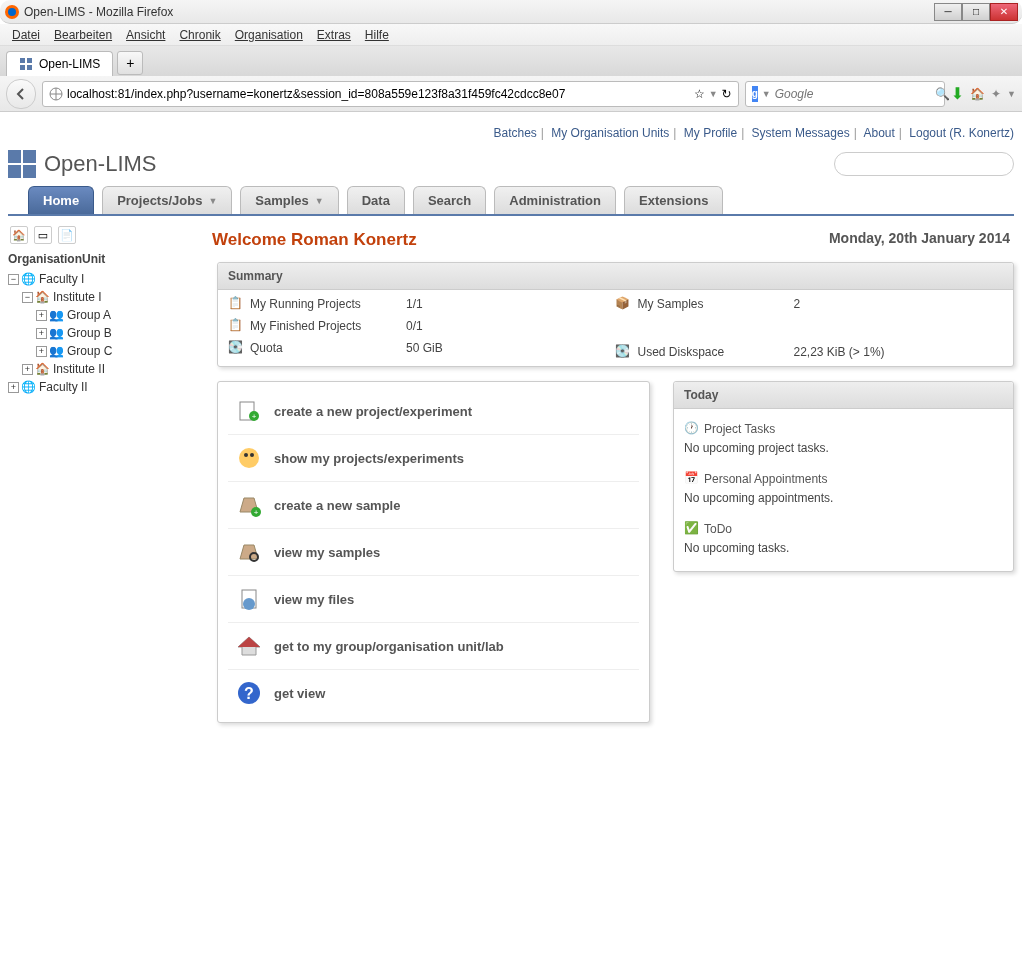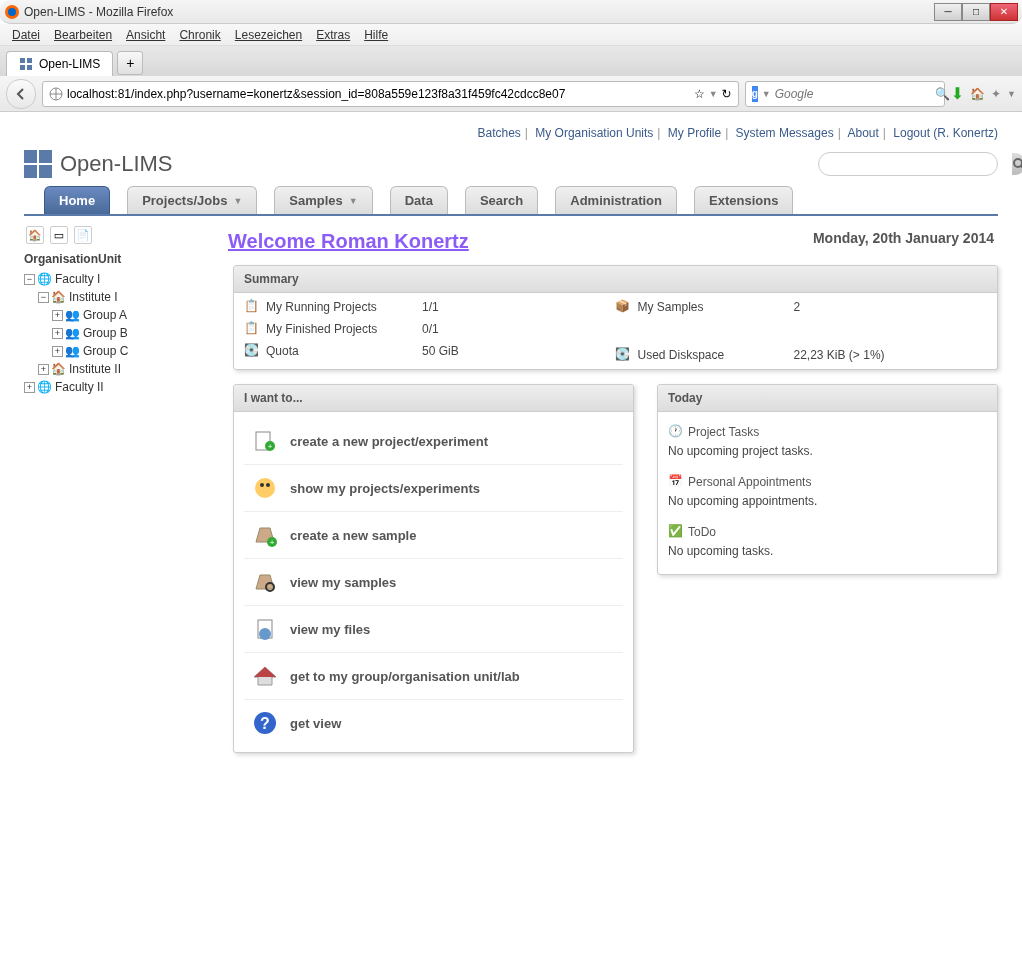--- a/index.html
+++ b/index.html
@@ -18,49 +18,49 @@
 .tab .favicon { width:14px; height:14px; }
 .newtab { width:26px; height:24px; border:1px solid #bbb; background:linear-gradient(#f8f8f8,#e0e0e0); border-radius:3px; display:flex; align-items:center; justify-content:center; font-size:14px; margin-left:2px; margin-bottom:1px; }
 .navbar { background: linear-gradient(#f5f5f5,#e8e8e8); height: 36px; display:flex; align-items:center; padding:0 6px; gap:6px; border-bottom:1px solid #ccc; }
 .navbtn { width:28px; height:28px; border-radius:3px; border:1px solid #ccc; background:linear-gradient(#fafafa,#e8e8e8); display:flex; align-items:center; justify-content:center; }
 .navbtn.back { border-radius:14px; width:30px; height:30px; }
 .urlbar { flex:1; height:26px; border:1px solid #bbb; border-radius:3px; background:#fff; display:flex; align-items:center; padding:0 6px; gap:4px; }
 .urlbar input { border:none; outline:none; flex:1; font-size:12px; }
 .searchbar { width:200px; height:26px; border:1px solid #bbb; border-radius:3px; background:#fff; display:flex; align-items:center; padding:0 6px; gap:4px; }
 .searchbar input { border:none; outline:none; flex:1; font-size:12px; font-style:italic; color:#888; }
 .content { flex:1; background:#fff; overflow:auto; position:relative; }
-.page { padding: 10px 24px; }
+.page { padding: 10px 8px; }
 .toplinks { text-align:right; font-size:12px; color:#555; padding:4px 0 10px; }
 .toplinks a { color:#3a5a8a; text-decoration:none; }
 .header { display:flex; align-items:center; justify-content:space-between; margin-bottom:8px; }
 .logo { display:flex; align-items:center; gap:8px; }
 .logo-squares { width:28px; height:28px; display:grid; grid-template-columns:1fr 1fr; grid-template-rows:1fr 1fr; gap:2px; }
 .logo-squares div { background:#5a7aaa; }
 .logo-text { font-size:22px; color:#555; font-weight:normal; }
 .searchbox { width:180px; height:24px; border:1px solid #ccc; border-radius:12px; display:flex; align-items:center; background:#fff; }
 .searchbox input { border:none; outline:none; flex:1; padding:0 8px; background:transparent; }
 .searchbox button { width:26px; height:22px; border:none; border-radius:0 12px 12px 0; background:linear-gradient(#ddd,#bbb); display:flex; align-items:center; justify-content:center; }
-.maintabs { display:flex; gap:17px; border-bottom:2px solid #5a7aaa; padding-left:20px; }
+.maintabs { display:flex; gap:8px; border-bottom:2px solid #5a7aaa; padding-left:20px; }
 .maintab { background:linear-gradient(#f0f0f0,#dcdcdc); border:1px solid #bbb; border-bottom:none; border-radius:6px 6px 0 0; padding:6px 14px; font-size:13px; font-weight:bold; color:#555; cursor:pointer; display:flex; align-items:center; gap:4px; }
 .maintab.active { background:linear-gradient(#6a8ac0,#4a6a9a); color:#fff; border-color:#3a5a8a; }
 .maintab .dd { font-size:9px; color:#888; margin-left:2px; }
 .body { display:flex; margin-top:8px; gap:10px; }
 .sidebar { width:190px; }
 .sidebar-icons { display:flex; gap:6px; margin-bottom:4px; padding:2px; }
 .sidebar-icons span { width:18px; height:18px; border:1px solid #ccc; border-radius:2px; display:flex; align-items:center; justify-content:center; font-size:11px; }
 .sidebar-title { font-weight:bold; padding:2px 0 4px; color:#444; }
 .tree { font-size:12px; color:#333; }
 .tree-row { display:flex; align-items:center; gap:3px; padding:2px 0; cursor:default; }
 .tree-toggle { width:11px; height:11px; border:1px solid #999; display:flex; align-items:center; justify-content:center; font-size:9px; line-height:1; background:#fff; }
 .tree-icon { width:14px; height:14px; display:inline-flex; align-items:center; justify-content:center; }
 .indent1 { padding-left:14px; }
 .indent2 { padding-left:28px; }
 .main { flex:1; }
 .welcome-row { display:flex; justify-content:space-between; padding:6px 4px 12px; }
-.welcome { font-size:20px; font-weight:bold; color:#8b5cf6;text-decoration:underline; }
+.welcome { font-size:17px; font-weight:bold; color:#c2410c; }
 .date { font-size:14px; font-weight:bold; color:#555; }
 .panel { border:1px solid #ccc; border-radius:3px; margin-bottom:14px; box-shadow:2px 2px 4px rgba(0,0,0,0.15); background:#fff;margin-left:9px; }
 .panel-head { background:linear-gradient(#eee,#ddd); padding:6px 10px; font-weight:bold; color:#555; border-bottom:1px solid #ccc; border-radius:3px 3px 0 0; }
 .panel-body { padding:6px 10px; }
 .summary-grid { display:grid; grid-template-columns:1fr 1fr; }
 .summary-col { display:flex; flex-direction:column; gap:6px; }
 .summary-item { display:flex; align-items:center; gap:6px; }
 .summary-item .lbl { width:150px; color:#444; }
 .summary-item .val { color:#444; }
 .cols { display:flex; gap:14px; }
@@ -96,21 +96,21 @@
       <div class="winbtn">□</div>
       <div class="winbtn close">✕</div>
     </div>
   </div>
 
   <div class="menubar">
     <span>Datei</span>
     <span>Bearbeiten</span>
     <span>Ansicht</span>
     <span>Chronik</span>
-    <span>Lesezeichen</span>
+    <span>Organisation</span>
     <span>Extras</span>
     <span>Hilfe</span>
   </div>
 
   <div class="tabbar">
     <div class="tab">
       <span class="favicon">
         <svg viewBox="0 0 14 14">
             <rect x="1" y="1" width="5" height="5" fill="#5a7aaa"></rect>
             <rect x="8" y="1" width="5" height="5" fill="#5a7aaa"></rect>
@@ -296,21 +296,20 @@
                     <span class="lbl">Used Diskspace</span>
                     <span class="val">22,23 KiB (&gt; 1%)</span>
                   </div>
               </div>
             </div>
           </div>
 
           <div class="cols">
             <div class="col-left">
               <div class="panel">
-                <div class="panel-head">I want to...</div>
                 <div class="panel-body action-list">
                   <div class="action-item">
                       <span class="action-icon">
                         <svg width="26" height="26">
                           <rect x="4" y="4" width="14" height="18" fill="#fff" stroke="#888"></rect>
                           <circle cx="18" cy="18" r="5" fill="#3a3"></circle>
                           <text x="18" y="21" text-anchor="middle" fill="#fff" font-size="8">+</text>
                         </svg>
                       </span>
                       <span class="action-text">create a new project/experiment</span>

